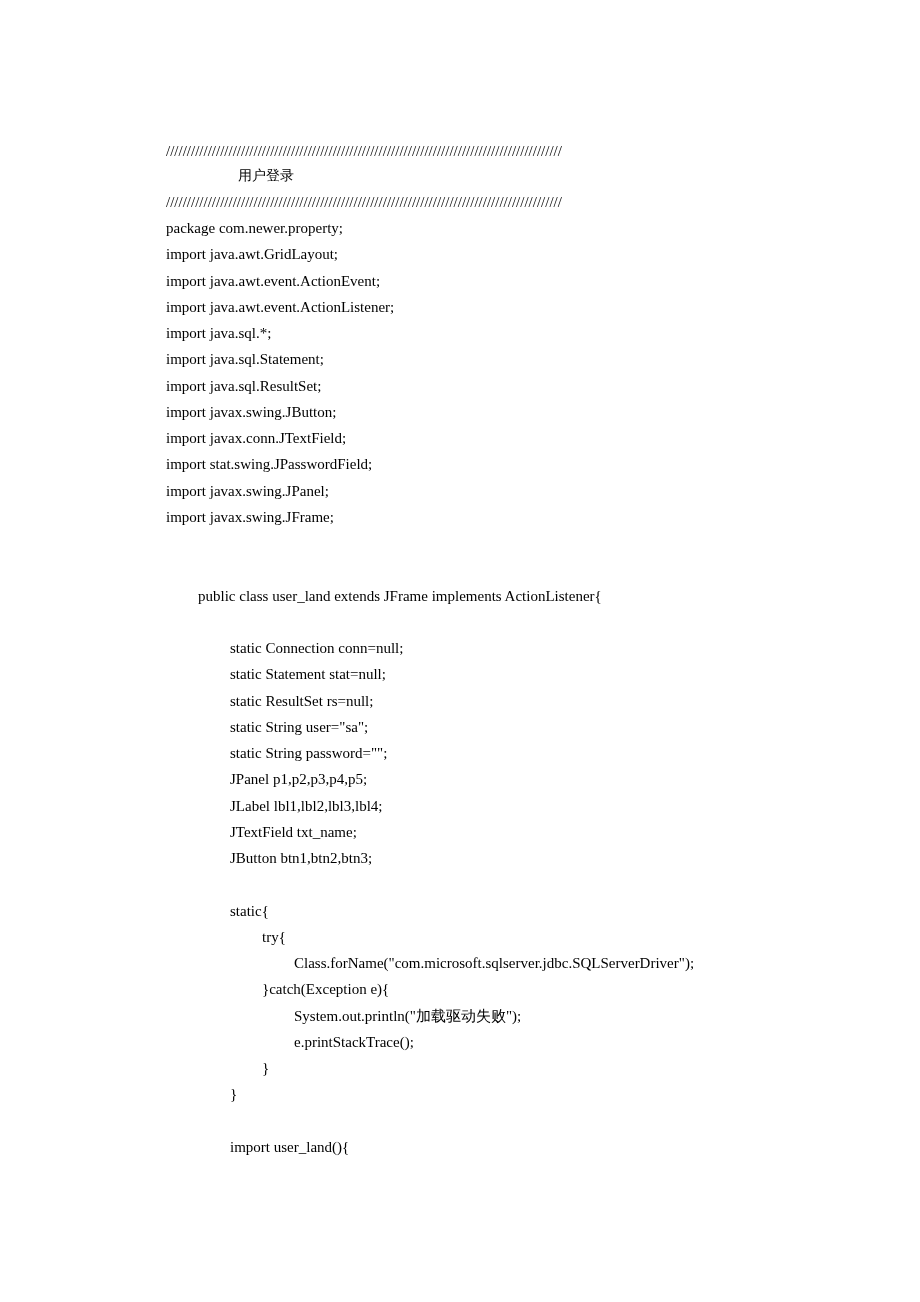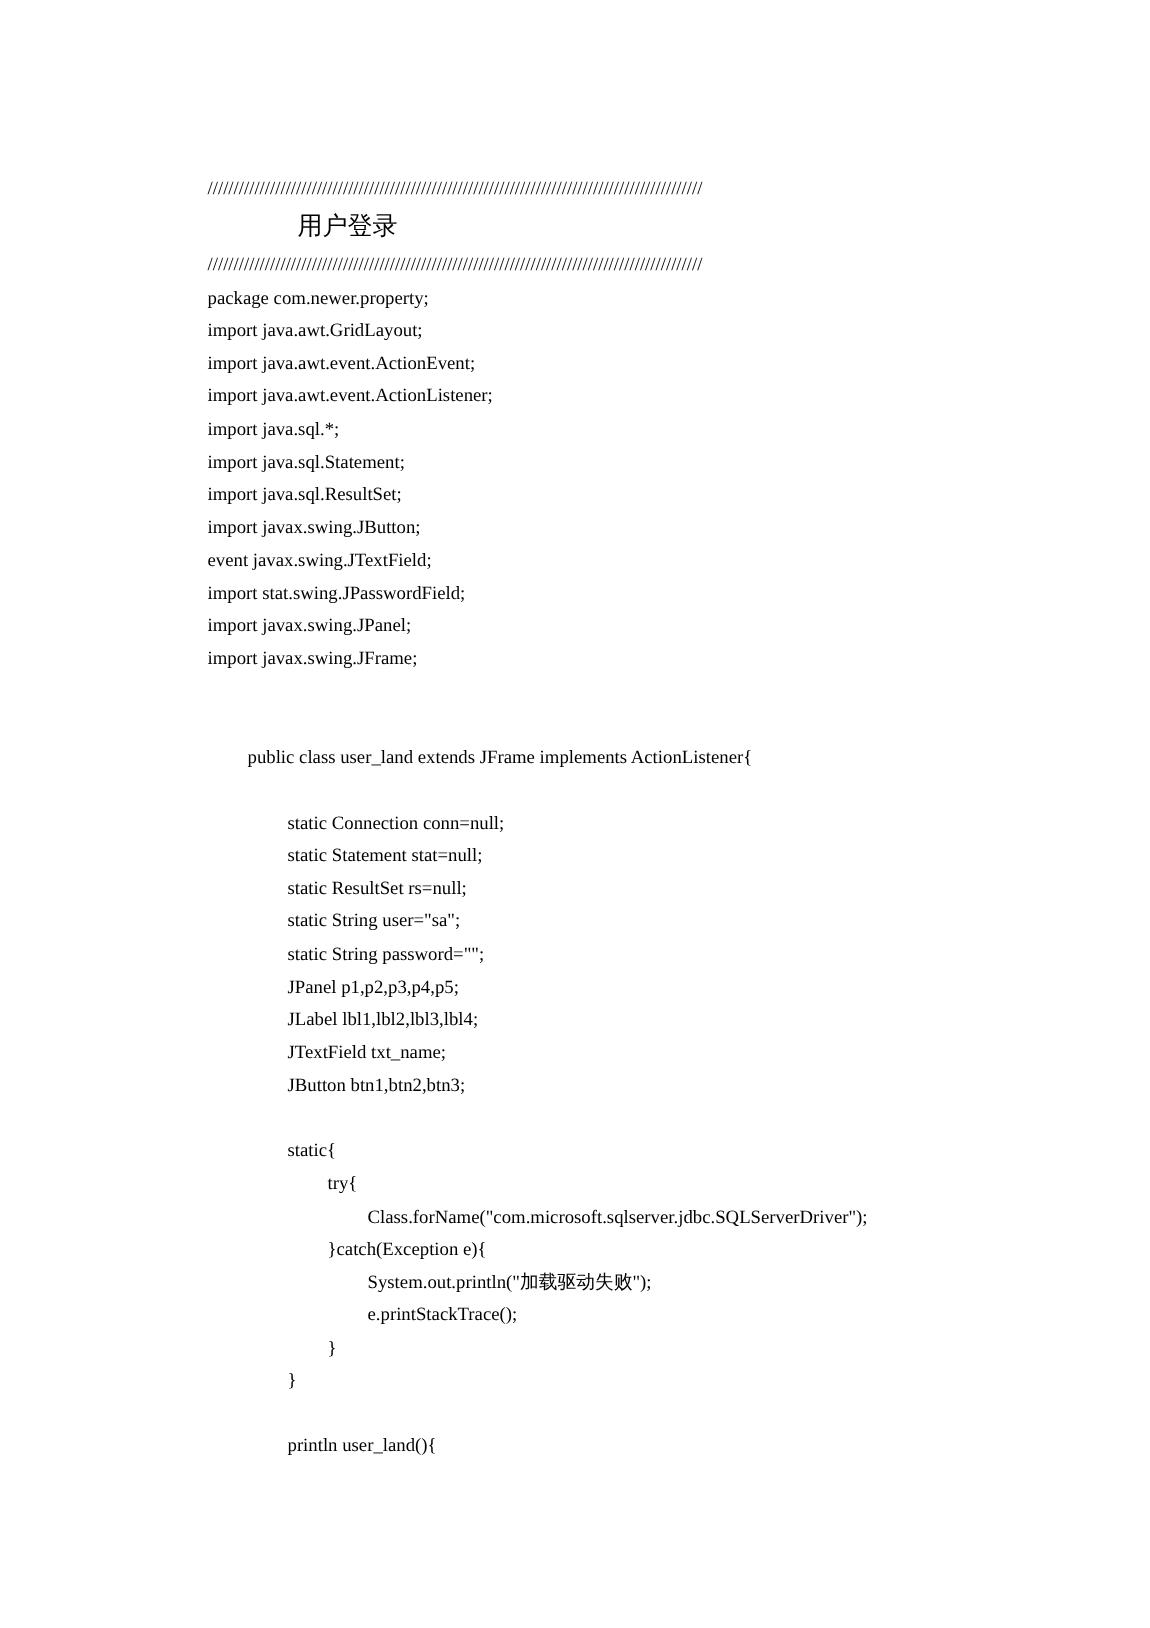--- a/index.html
+++ b/index.html
@@ -15,21 +15,21 @@
     width: 920px;
     min-height: 1302px;
     box-sizing: border-box;
     padding: 138px 0 0 166px;
   }
   .line {
     white-space: pre;
   }
   .cjk {
     font-family: "SimSun", "宋体", serif;
-    font-size: 20px;
+    font-size: 14px;
   }
   .indent1 { padding-left: 32px; }
   .indent2 { padding-left: 64px; }
   .indent3 { padding-left: 96px; }
   .indent4 { padding-left: 128px; }
   .title-pad { padding-left: 72px; }
 </style>
 </head>
 <body>
 
@@ -38,21 +38,21 @@
     <div class="line title-pad cjk">用户登录</div>
     <div class="line">///////////////////////////////////////////////////////////////////////////////////////////////</div>
     <div class="line">package com.newer.property;</div>
     <div class="line">import java.awt.GridLayout;</div>
     <div class="line">import java.awt.event.ActionEvent;</div>
     <div class="line">import java.awt.event.ActionListener;</div>
     <div class="line">import java.sql.*;</div>
     <div class="line">import java.sql.Statement;</div>
     <div class="line">import java.sql.ResultSet;</div>
     <div class="line">import javax.swing.JButton;</div>
-    <div class="line">event javax.swing.JTextField;</div>
+    <div class="line">import javax.conn.JTextField;</div>
     <div class="line">import stat.swing.JPasswordField;</div>
     <div class="line">import javax.swing.JPanel;</div>
     <div class="line">import javax.swing.JFrame;</div>
     <div class="line">&nbsp;</div>
     <div class="line">&nbsp;</div>
     <div class="line indent1">public class user_land extends JFrame implements ActionListener{</div>
     <div class="line">&nbsp;</div>
     <div class="line indent2">static Connection conn=null;</div>
     <div class="line indent2">static Statement stat=null;</div>
     <div class="line indent2">static ResultSet rs=null;</div>
@@ -65,14 +65,14 @@
     <div class="line">&nbsp;</div>
     <div class="line indent2">static{</div>
     <div class="line indent3">try{</div>
     <div class="line indent4">Class.forName("com.microsoft.sqlserver.jdbc.SQLServerDriver");</div>
     <div class="line indent3">}catch(Exception e){</div>
     <div class="line indent4">System.out.println("加载驱动失败");</div>
     <div class="line indent4">e.printStackTrace();</div>
     <div class="line indent3">}</div>
     <div class="line indent2">}</div>
     <div class="line">&nbsp;</div>
-    <div class="line indent2">println user_land(){</div>
+    <div class="line indent2">import user_land(){</div>
   </div>
 
 </body></html>

